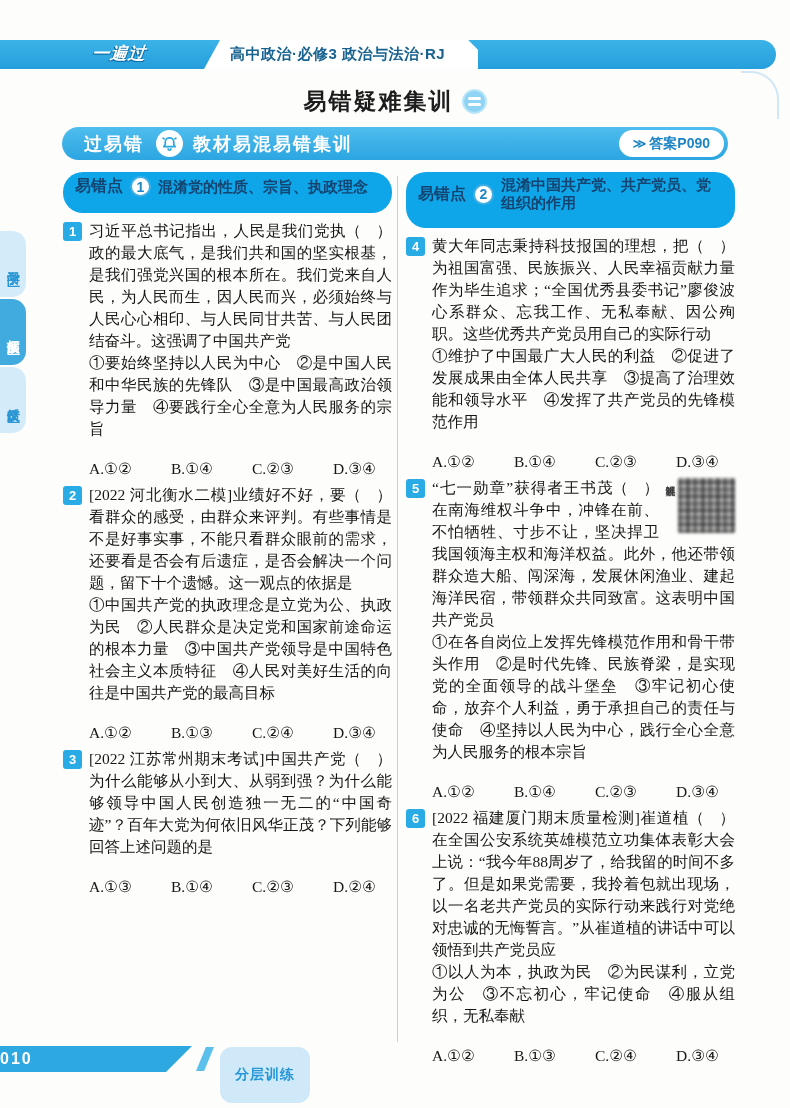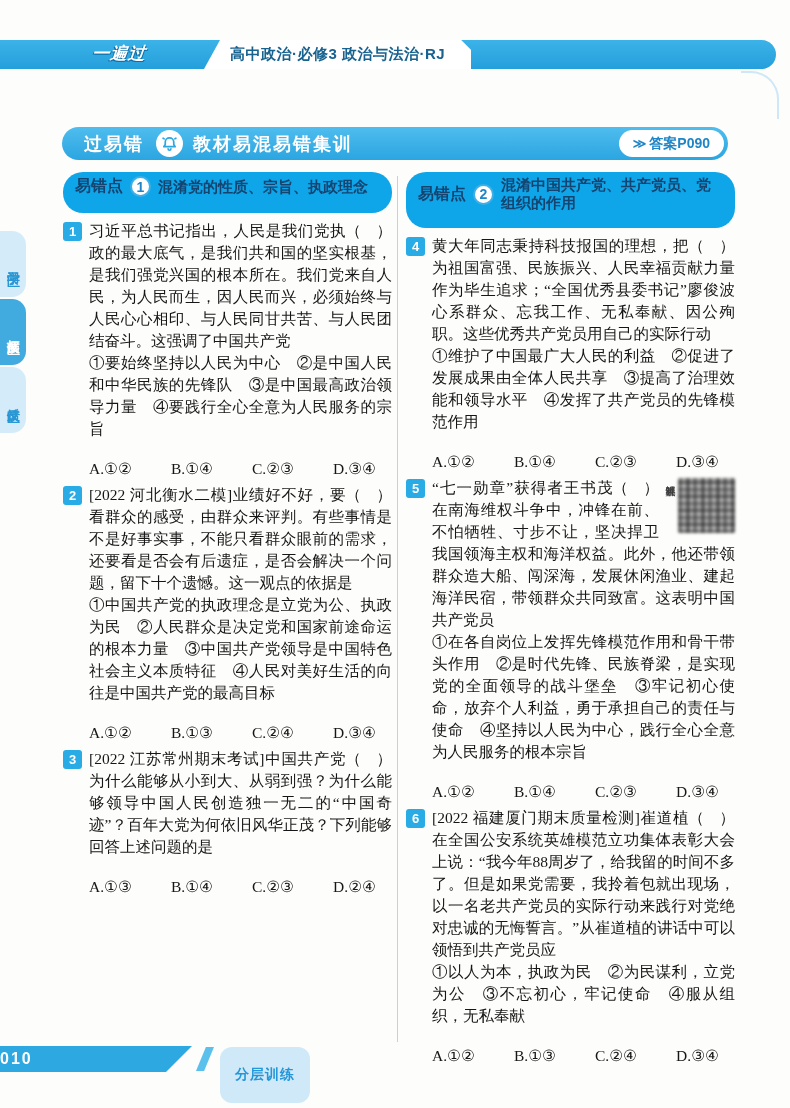--- a/index.html
+++ b/index.html
@@ -6,21 +6,21 @@
   .page{position:relative;width:790px;height:1108px;background:#fdfdfb;overflow:hidden;
         font-family:"Liberation Serif",serif;color:#161616;}
 
   
   .top-bar{position:absolute;left:0;top:40px;right:14px;height:29px;
            background:linear-gradient(#3bb3e8,#259fdc);border-radius:0 15px 15px 0;}
   .logo{position:absolute;left:92px;top:2px;color:#fff;
         font:italic bold 17px "Liberation Sans",sans-serif;letter-spacing:1px;
         text-shadow:1px 1px 0 #0d6fa8,-1px 1px 0 #0d6fa8;transform:skewX(-6deg);}
   .subject-tab{position:absolute;left:204px;top:0;height:29px;display:flex;align-items:center;
-        background:#fff;padding:0 26px 0 26px;
+        background:#fff;padding:0 33px 0 26px;
         clip-path:polygon(16px 0,calc(100% - 10px) 0,100% 10px,100% 100%,0 100%);}
   .subject-tab span{font:bold 15px "Liberation Sans",sans-serif;color:#17628f;letter-spacing:.5px;}
   .corner-arc{position:absolute;right:11px;top:71px;width:36px;height:46px;
         border-top:2px solid #cfe7f6;border-right:2px solid #cfe7f6;border-top-right-radius:28px;}
 
   
   .title-row{position:absolute;left:62px;top:86px;width:666px;display:flex;
         align-items:center;justify-content:center;gap:8px;}
   .page-title{font:bold 23px "Liberation Sans",sans-serif;color:#1d1d1d;letter-spacing:2px;}
   .title-icon{width:25px;height:25px;border-radius:50%;background:#8fd4f4;border:2px solid #b9e5f8;
@@ -98,20 +98,27 @@
   <div class="top-bar"></div>
   <div class="top-bar" style="background:none;"></div>
   <div style="position:absolute;left:0;top:40px;right:14px;height:29px;">
     <span class="logo">一遍过</span>
     <div class="subject-tab">
       <span>高中政治·必修3 政治与法治·RJ</span>
     </div>
   </div>
   <div class="corner-arc"></div>
 
+  <div class="title-row">
+    <span class="page-title">易错疑难集训</span>
+    <span class="title-icon">
+        <i></i>
+        <i></i>
+      </span>
+  </div>
 
   <div class="section-bar">
     <span class="section-tag">过易错</span>
     <span class="bell-wrap">
       <svg width="17" height="17" viewBox="0 0 24 24" fill="none" stroke="#2aa7e0" stroke-width="2.4" stroke-linecap="round" stroke-linejoin="round">
         <path d="M12 4a6 6 0 0 1 6 6v3.5l2 3H4l2-3V10a6 6 0 0 1 6-6z"></path>
         <path d="M10 19.5a2 2 0 0 0 4 0"></path>
         <path d="M4.5 5.5l-1.5-1M19.5 5.5l1.5-1"></path>
       </svg>
     </span>

